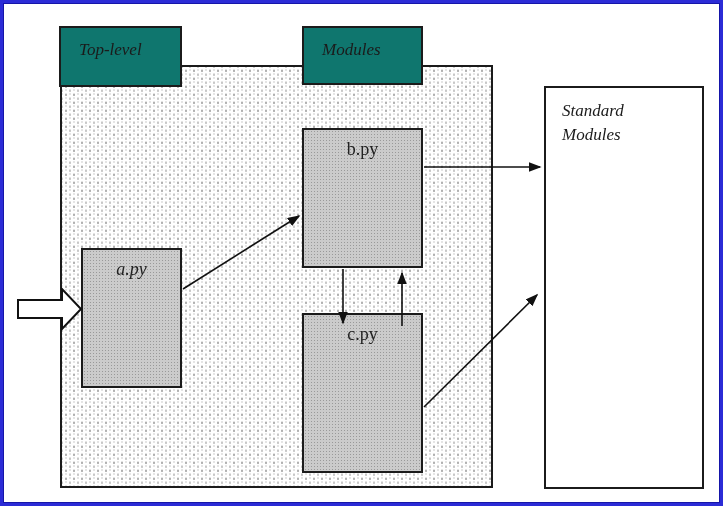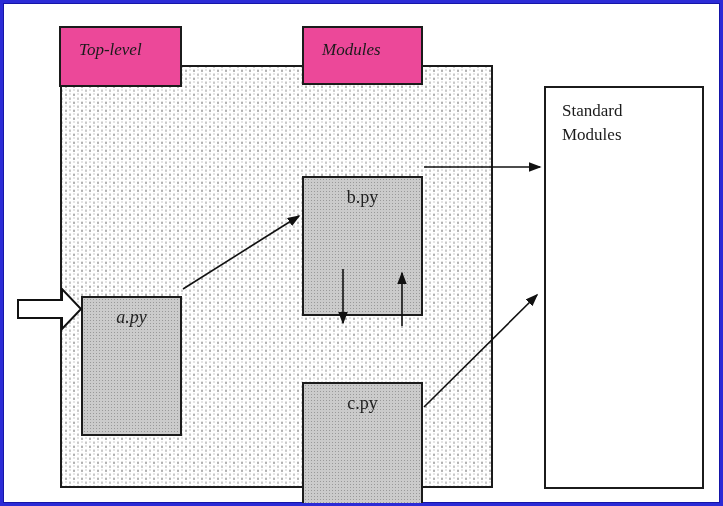--- a/index.html
+++ b/index.html
@@ -28,58 +28,57 @@
       radial-gradient(#9e9e9e 0.6px, transparent 1px),
       radial-gradient(#bdbdbd 0.6px, transparent 1px),
       radial-gradient(#dcdcdc 0.6px, transparent 1px);
     background-size: 8px 8px, 8px 8px, 4px 4px;
     background-position: 0 0, 4px 4px, 2px 1px;
   }
 
   
   .label-box {
     position: absolute;
-    background: #ec4899;
+    background: #0f766e;
     border: 2px solid #1b1b1b;
     font-style: italic;
     font-size: 17px;
     padding: 12px 0 0 18px;
   }
   .label-box.top-level { left: 56px; top: 23px; width: 123px; height: 61px; }
   .label-box.modules   { left: 299px; top: 23px; width: 121px; height: 59px; }
 
   
   .module-box {
     position: absolute;
     border: 2px solid #1b1b1b;
     background-color: #cbcbcb;
     background-image: radial-gradient(#999999 0.6px, transparent 1px);
     background-size: 3px 3px;
     text-align: center;
     font-size: 18px;
     padding-top: 9px;
     color: #222222;
-    margin-top: 48px;
   }
   .module-box.a { left: 78px;  top: 245px; width: 101px; height: 140px; font-style: italic; }
   .module-box.b { left: 299px; top: 125px; width: 121px; height: 140px; }
-  .module-box.c { left: 299px; top: 331px; width: 121px; height: 141px; }
+  .module-box.c { left: 299px; top: 310px; width: 121px; height: 160px; }
 
   
   .stdlib-box {
     position: absolute;
     left: 541px; top: 83px;
     width: 160px; height: 403px;
     background: #ffffff;
     border: 2px solid #1b1b1b;
     padding: 11px 8px 0 16px;
     font-size: 17px;
     line-height: 24px;
   }
-  .stdlib-box .line { display: block; }
+  .stdlib-box .line { display: block; font-style: italic; }
 
   .arrows {
     position: absolute;
     left: 0; top: 0;
     width: 723px; height: 506px;
     pointer-events: none;
   }
 </style>
 </head>
 <body>

